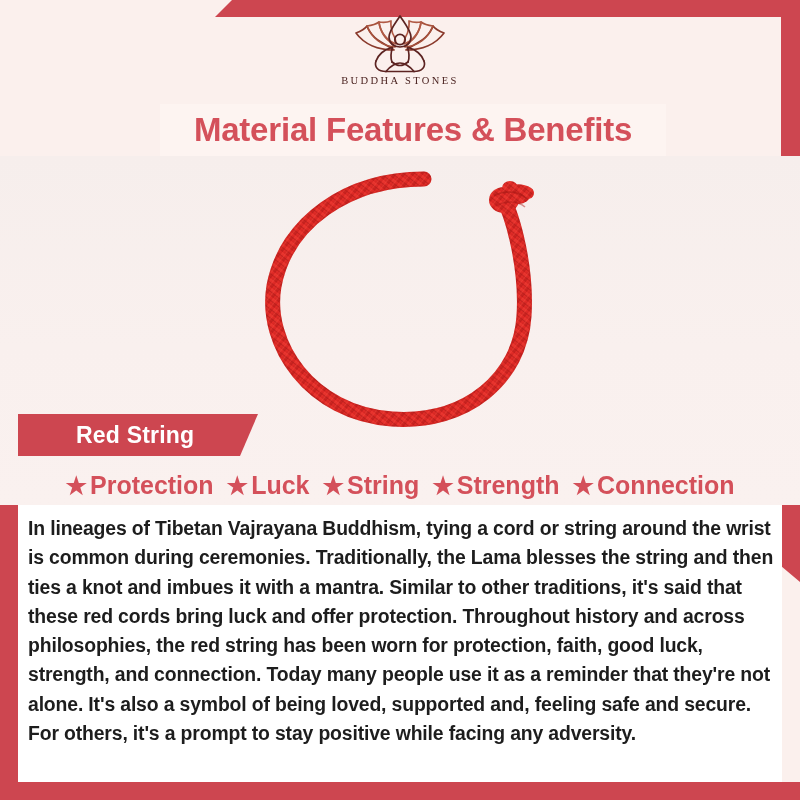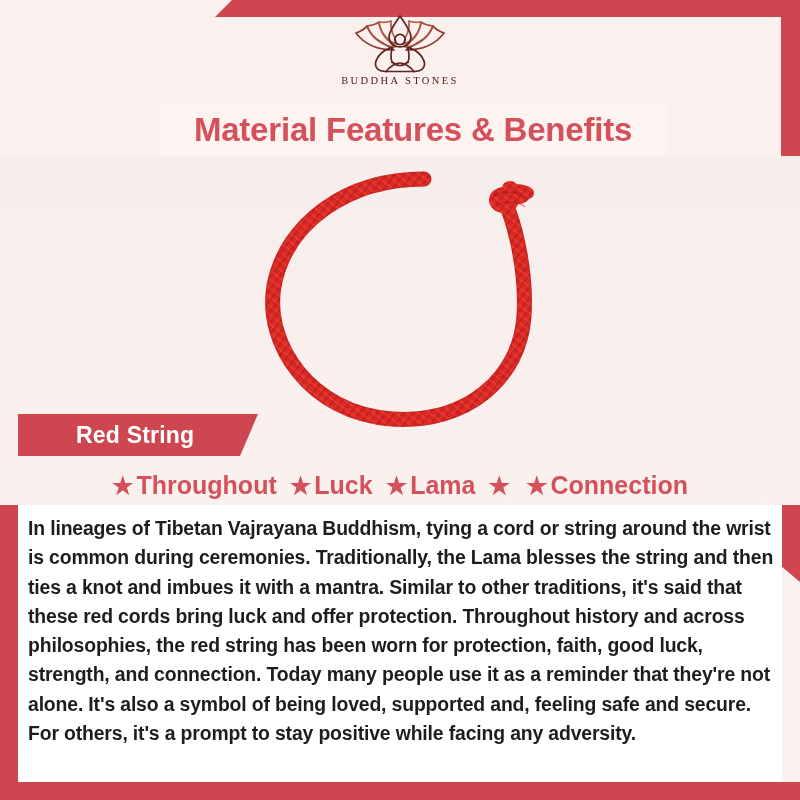--- a/index.html
+++ b/index.html
@@ -203,32 +203,33 @@
     </svg>
   </div>
 
   <div class="tag">
     <span class="tag-text">Red String</span>
   </div>
 
   <div class="benefits">
     <span class="benefit">
       <span class="star">★</span>
-      <span>Throughout</span>
+      <span>Protection</span>
     </span>
     <span class="benefit">
       <span class="star">★</span>
       <span>Luck</span>
     </span>
     <span class="benefit">
       <span class="star">★</span>
-      <span>Lama</span>
-    </span>
-    <span class="benefit">
-      <span class="star">★</span>
+      <span>String</span>
+    </span>
+    <span class="benefit">
+      <span class="star">★</span>
+      <span>Strength</span>
     </span>
     <span class="benefit">
       <span class="star">★</span>
       <span>Connection</span>
     </span>
   </div>
 
   <div class="copy-card">
     <p class="copy-text">In lineages of Tibetan Vajrayana Buddhism, tying a cord or string around the wrist is common during ceremonies. Traditionally, the Lama blesses the string and then ties a knot and imbues it with a mantra. Similar to other traditions, it's said that these red cords bring luck and offer protection. Throughout history and across philosophies, the red string has been worn for protection, faith, good luck, strength, and connection. Today many people use it as a reminder that they're not alone. It's also a symbol of being loved, supported and, feeling safe and secure. For others, it's a prompt to stay positive while facing any adversity.</p>
   </div>

